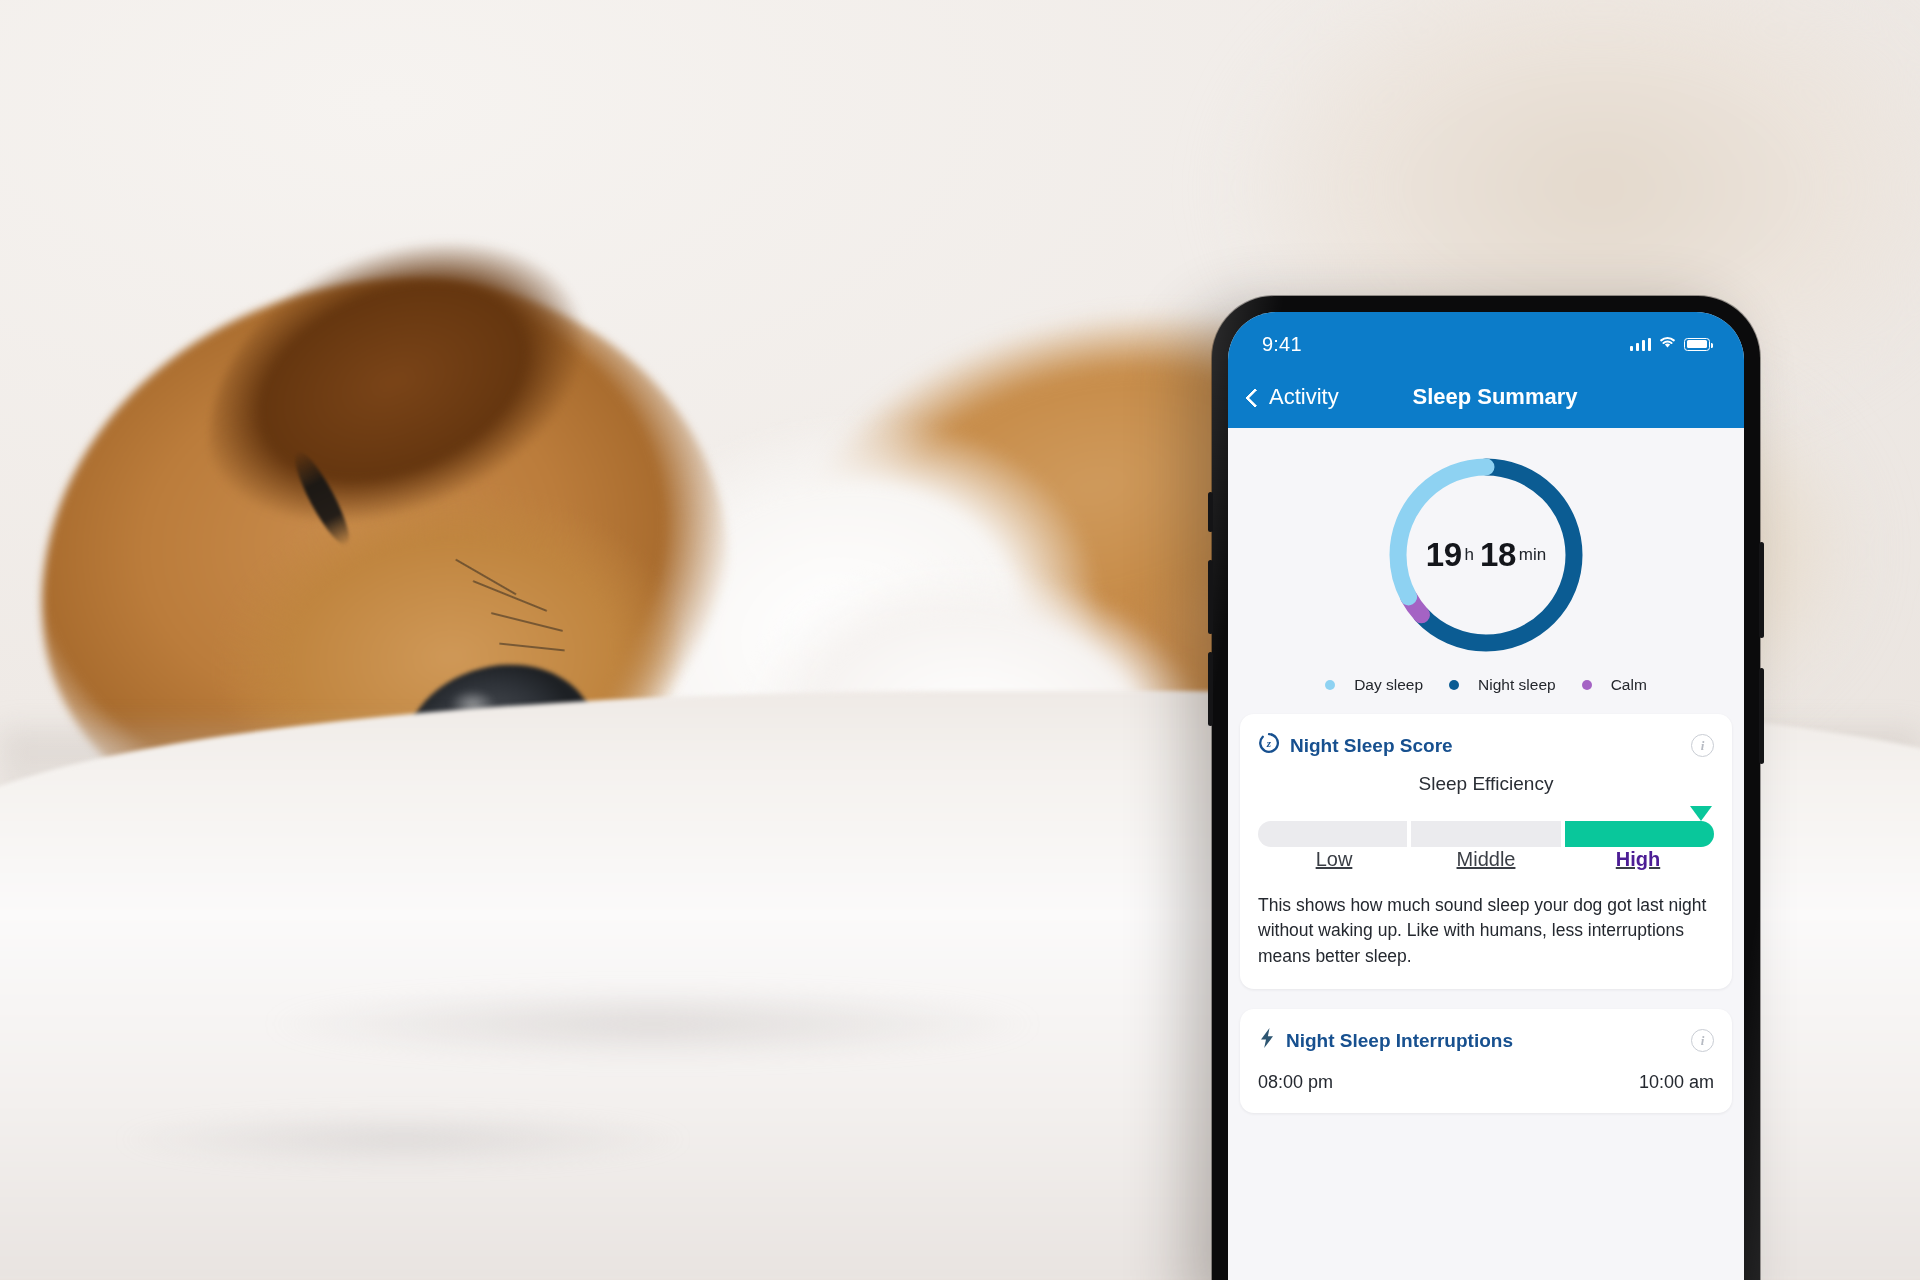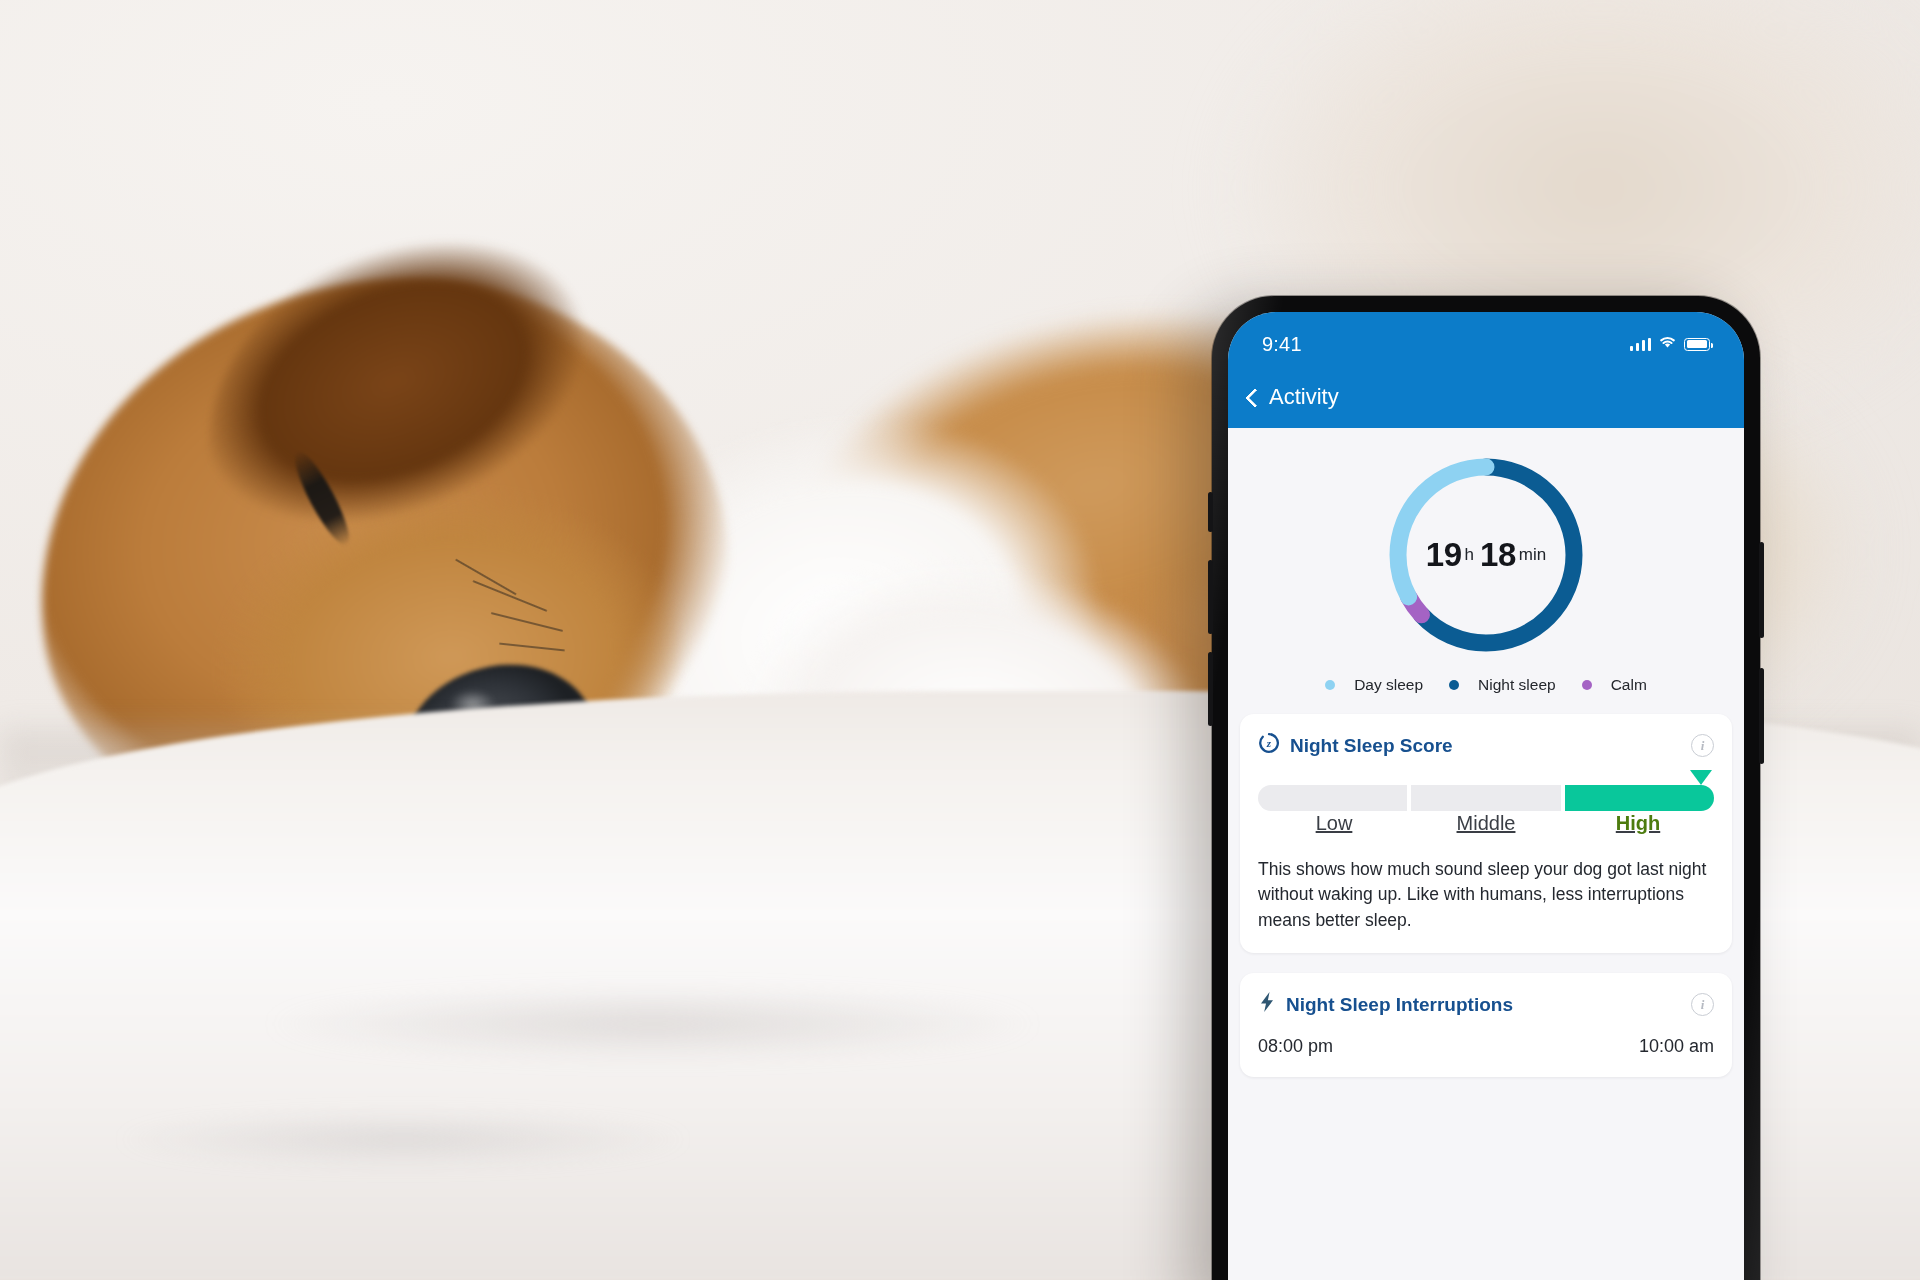--- a/index.html
+++ b/index.html
@@ -231,21 +231,21 @@
   .seg:first-child{border-radius:13px 0 0 13px;}
   .seg:last-child{border-radius:0 13px 13px 0;}
   .seg.on{background:#09c79b;}
   .marker{
     position:absolute;right:2px;top:-15px;
     width:0;height:0;border-left:11px solid transparent;border-right:11px solid transparent;
     border-top:15px solid #09c79b;
   }
   .gauge-labels{display:flex;margin-top:1px;font-size:20px;color:#3a3e45;text-decoration:underline;}
   .gauge-labels span{flex:1;text-align:center;}
-  .gauge-labels span.bold{font-weight:bold;color:#4d7c0f;}
+  .gauge-labels span.bold{font-weight:bold;color:#4c1d95;}
 
   .desc{margin-top:22px;font-size:17.5px;line-height:1.45;color:#24282f;}
 
   .times{display:flex;justify-content:space-between;margin-top:18px;font-size:18px;color:#24282f;}
 </style>
 </head>
 <body>
 
 <div id="photo">
   <div class="bg-wash"></div>
@@ -305,20 +305,21 @@
             <span></span>
           </span>
       </div>
     </div>
 
     <div class="navbar">
       <div class="back">
         <span class="chev"></span>
         <span class="back-label">Activity</span>
       </div>
+      <div class="nav-title">Sleep Summary</div>
     </div>
 
     <div class="content">
 
       <div class="donut-wrap">
         <div class="donut">
           <svg width="210" height="210" viewBox="0 0 210 210" aria-hidden="true">
 
             <circle cx="105" cy="105" r="88" fill="none" stroke="#0b5c93" stroke-width="17" stroke-dasharray="348.3 204.6" stroke-dashoffset="0" transform="rotate(-90 105 105)" stroke-linecap="round"></circle>
 
@@ -358,20 +359,21 @@
                 <path d="M11 2.2 a8.8 8.8 0 1 1 -6.2 2.6" stroke="#17508f" stroke-width="2.3" fill="none" stroke-linecap="round"></path>
                 <text x="11" y="15.4" font-size="11" font-weight="bold" fill="#17508f" text-anchor="middle" font-family="Liberation Serif, serif" font-style="italic">z</text>
               </svg>
             </span>
             <span>Night Sleep Score</span>
           </div>
           <div class="info-i">i</div>
         </div>
 
         <div class="big-stat">
+          <div class="big-sub">Sleep Efficiency</div>
         </div>
 
         <div class="gauge">
           <div class="gauge-track">
             <span class="seg"></span>
             <span class="seg"></span>
             <span class="seg on"></span>
           </div>
           <div class="marker"></div>
           <div class="gauge-labels">

